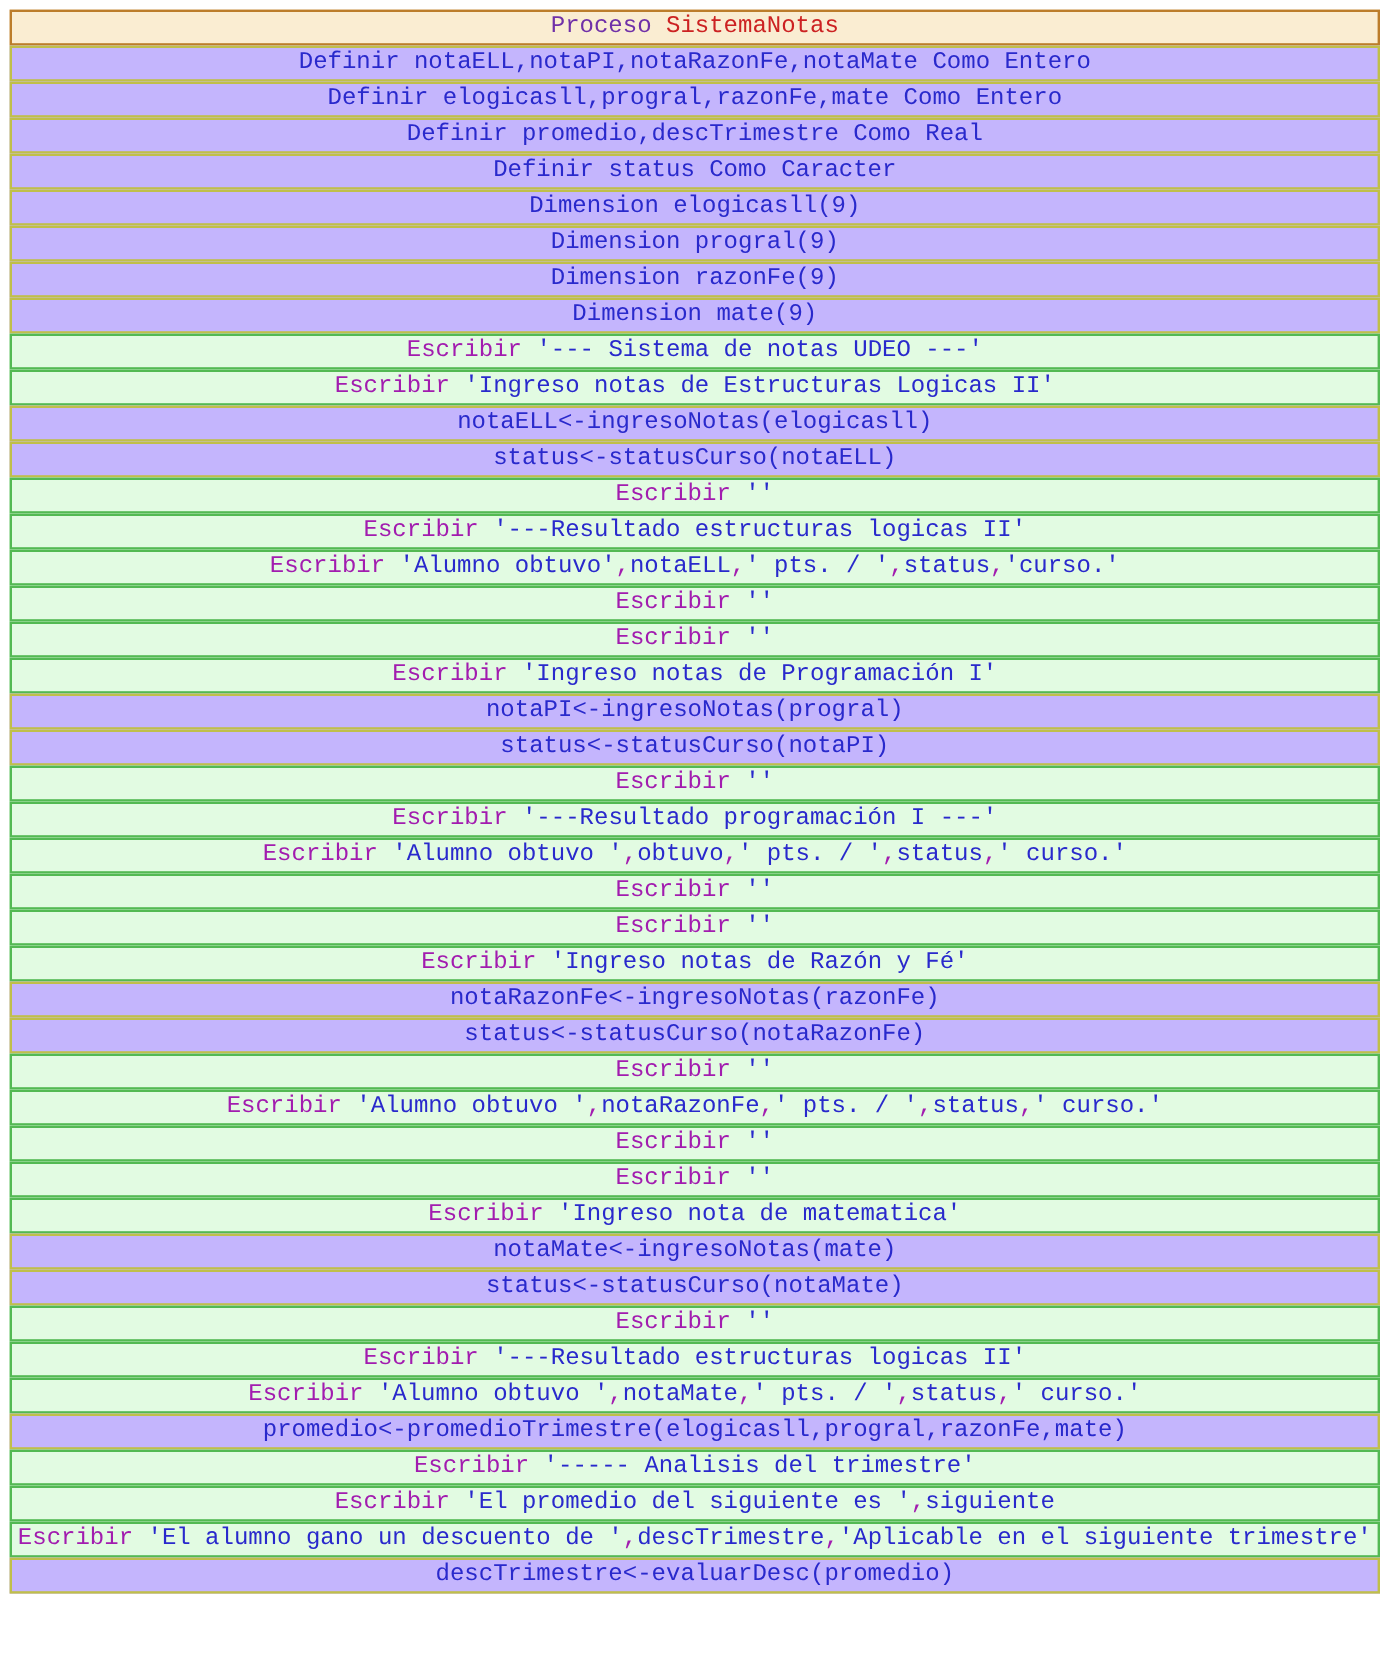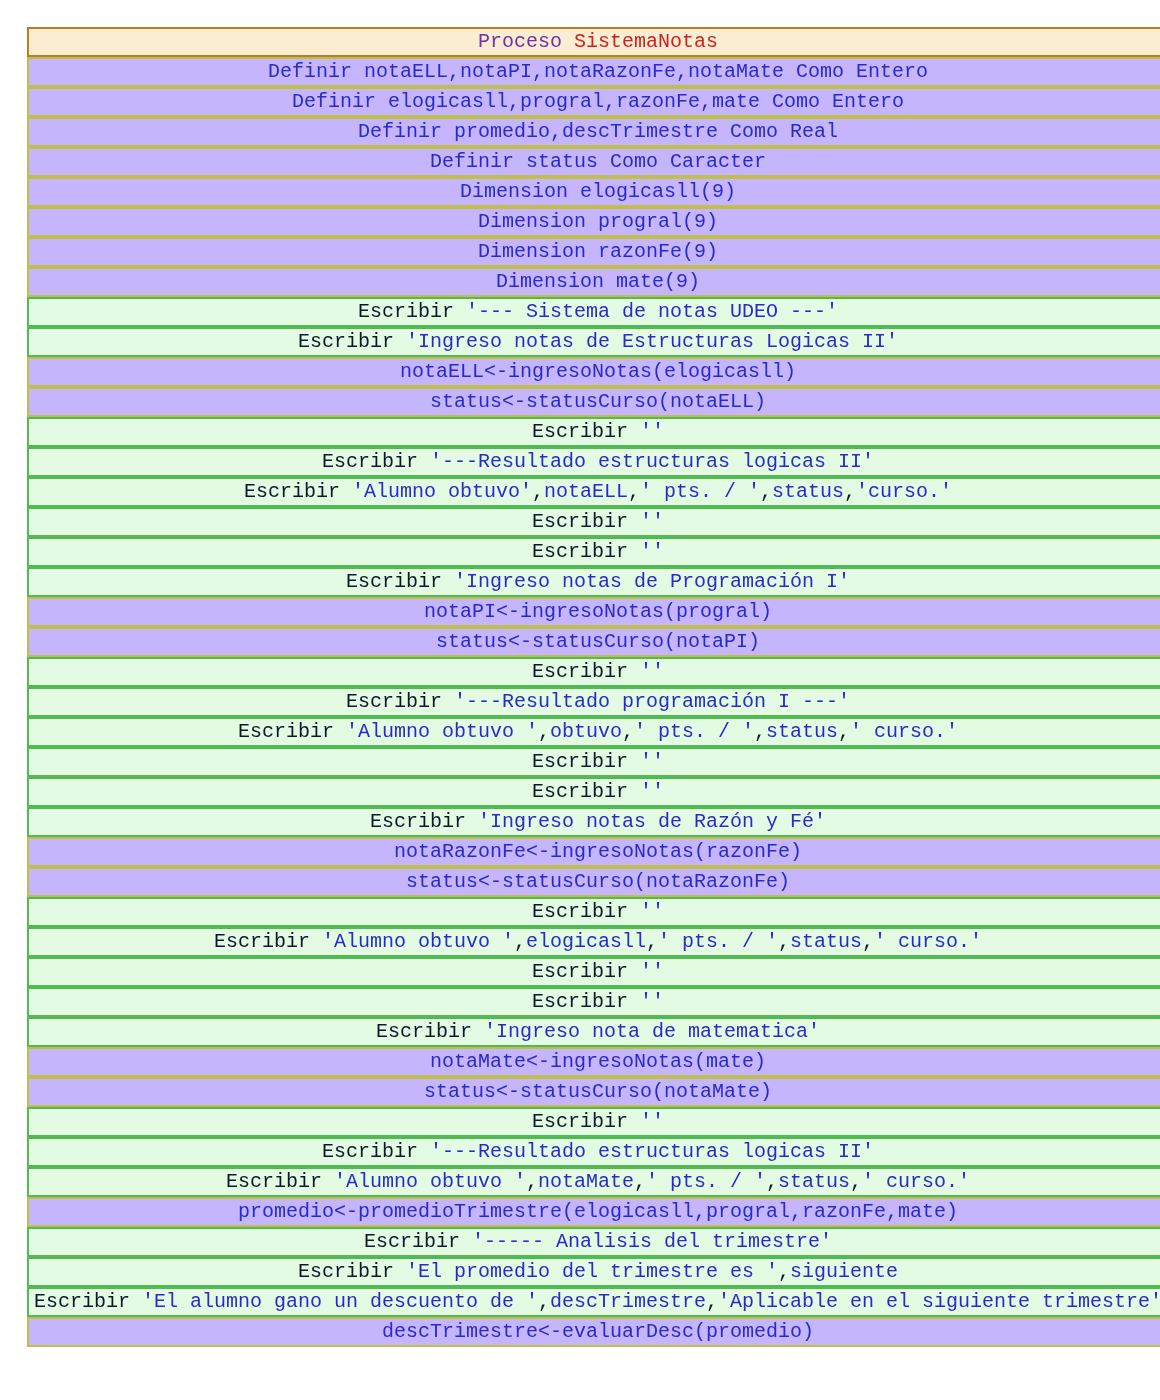--- a/index.html
+++ b/index.html
@@ -5,21 +5,21 @@
   html, body {
     margin: 0;
     padding: 0;
     background: #ffffff;
     width: 1160px;
   }
   .page {
     width: 1160px;
     height: 1400px;
     box-sizing: border-box;
-    padding: 27px;
+    padding: 8px;
     background: #ffffff;
   }
   .listing {
     width: 1142px;
   }
   .row {
     box-sizing: border-box;
     height: 30px;
     width: 1142px;
     border: 2px solid #C0BF4A;
@@ -36,21 +36,21 @@
   }
   .row.esc {
     background: #E2FBE2;
     border-color: #53B953;
   }
   .row.header {
     background: #FAEDD2;
     border-color: #BC7D2B;
   }
   .seg-code   { color: #2929CC; }
-  .seg-kw     { color: #0f172a; }
+  .seg-kw     { color: #a21caf; }
   .seg-proc   { color: #7030A8; }
   .seg-name   { color: #CC2222; }
 </style>
 </head>
 <body>
 
 <div class="page">
   <div class="listing">
       <div class="row header"><span class="seg-proc">Proceso </span><span class="seg-name">SistemaNotas</span></div>
       <div class="row def"><span class="seg-code">Definir notaELL,notaPI,notaRazonFe,notaMate Como Entero</span></div>
@@ -75,28 +75,28 @@
       <div class="row def"><span class="seg-code">status&lt;-statusCurso(notaPI)</span></div>
       <div class="row esc"><span class="seg-kw">Escribir </span><span class="seg-code">''</span></div>
       <div class="row esc"><span class="seg-kw">Escribir </span><span class="seg-code">'---Resultado programación I ---'</span></div>
       <div class="row esc"><span class="seg-kw">Escribir </span><span class="seg-code">'Alumno obtuvo '</span><span class="seg-kw">,</span><span class="seg-code">obtuvo</span><span class="seg-kw">,</span><span class="seg-code">' pts. / '</span><span class="seg-kw">,</span><span class="seg-code">status</span><span class="seg-kw">,</span><span class="seg-code">' curso.'</span></div>
       <div class="row esc"><span class="seg-kw">Escribir </span><span class="seg-code">''</span></div>
       <div class="row esc"><span class="seg-kw">Escribir </span><span class="seg-code">''</span></div>
       <div class="row esc"><span class="seg-kw">Escribir </span><span class="seg-code">'Ingreso notas de Razón y Fé'</span></div>
       <div class="row def"><span class="seg-code">notaRazonFe&lt;-ingresoNotas(razonFe)</span></div>
       <div class="row def"><span class="seg-code">status&lt;-statusCurso(notaRazonFe)</span></div>
       <div class="row esc"><span class="seg-kw">Escribir </span><span class="seg-code">''</span></div>
-      <div class="row esc"><span class="seg-kw">Escribir </span><span class="seg-code">'Alumno obtuvo '</span><span class="seg-kw">,</span><span class="seg-code">elogicasll</span><span class="seg-kw">,</span><span class="seg-code">' pts. / '</span><span class="seg-kw">,</span><span class="seg-code">status</span><span class="seg-kw">,</span><span class="seg-code">' curso.'</span></div>
+      <div class="row esc"><span class="seg-kw">Escribir </span><span class="seg-code">'Alumno obtuvo '</span><span class="seg-kw">,</span><span class="seg-code">notaRazonFe</span><span class="seg-kw">,</span><span class="seg-code">' pts. / '</span><span class="seg-kw">,</span><span class="seg-code">status</span><span class="seg-kw">,</span><span class="seg-code">' curso.'</span></div>
       <div class="row esc"><span class="seg-kw">Escribir </span><span class="seg-code">''</span></div>
       <div class="row esc"><span class="seg-kw">Escribir </span><span class="seg-code">''</span></div>
       <div class="row esc"><span class="seg-kw">Escribir </span><span class="seg-code">'Ingreso nota de matematica'</span></div>
       <div class="row def"><span class="seg-code">notaMate&lt;-ingresoNotas(mate)</span></div>
       <div class="row def"><span class="seg-code">status&lt;-statusCurso(notaMate)</span></div>
       <div class="row esc"><span class="seg-kw">Escribir </span><span class="seg-code">''</span></div>
       <div class="row esc"><span class="seg-kw">Escribir </span><span class="seg-code">'---Resultado estructuras logicas II'</span></div>
       <div class="row esc"><span class="seg-kw">Escribir </span><span class="seg-code">'Alumno obtuvo '</span><span class="seg-kw">,</span><span class="seg-code">notaMate</span><span class="seg-kw">,</span><span class="seg-code">' pts. / '</span><span class="seg-kw">,</span><span class="seg-code">status</span><span class="seg-kw">,</span><span class="seg-code">' curso.'</span></div>
       <div class="row def"><span class="seg-code">promedio&lt;-promedioTrimestre(elogicasll,progral,razonFe,mate)</span></div>
       <div class="row esc"><span class="seg-kw">Escribir </span><span class="seg-code">'----- Analisis del trimestre'</span></div>
-      <div class="row esc"><span class="seg-kw">Escribir </span><span class="seg-code">'El promedio del trimestre es '</span><span class="seg-kw">,</span><span class="seg-code">siguiente</span></div>
+      <div class="row esc"><span class="seg-kw">Escribir </span><span class="seg-code">'El promedio del siguiente es '</span><span class="seg-kw">,</span><span class="seg-code">siguiente</span></div>
       <div class="row esc"><span class="seg-kw">Escribir </span><span class="seg-code">'El alumno gano un descuento de '</span><span class="seg-kw">,</span><span class="seg-code">descTrimestre</span><span class="seg-kw">,</span><span class="seg-code">'Aplicable en el siguiente trimestre'</span></div>
       <div class="row def"><span class="seg-code">descTrimestre&lt;-evaluarDesc(promedio)</span></div>
     </div>
 </div>
 
 </body></html>

